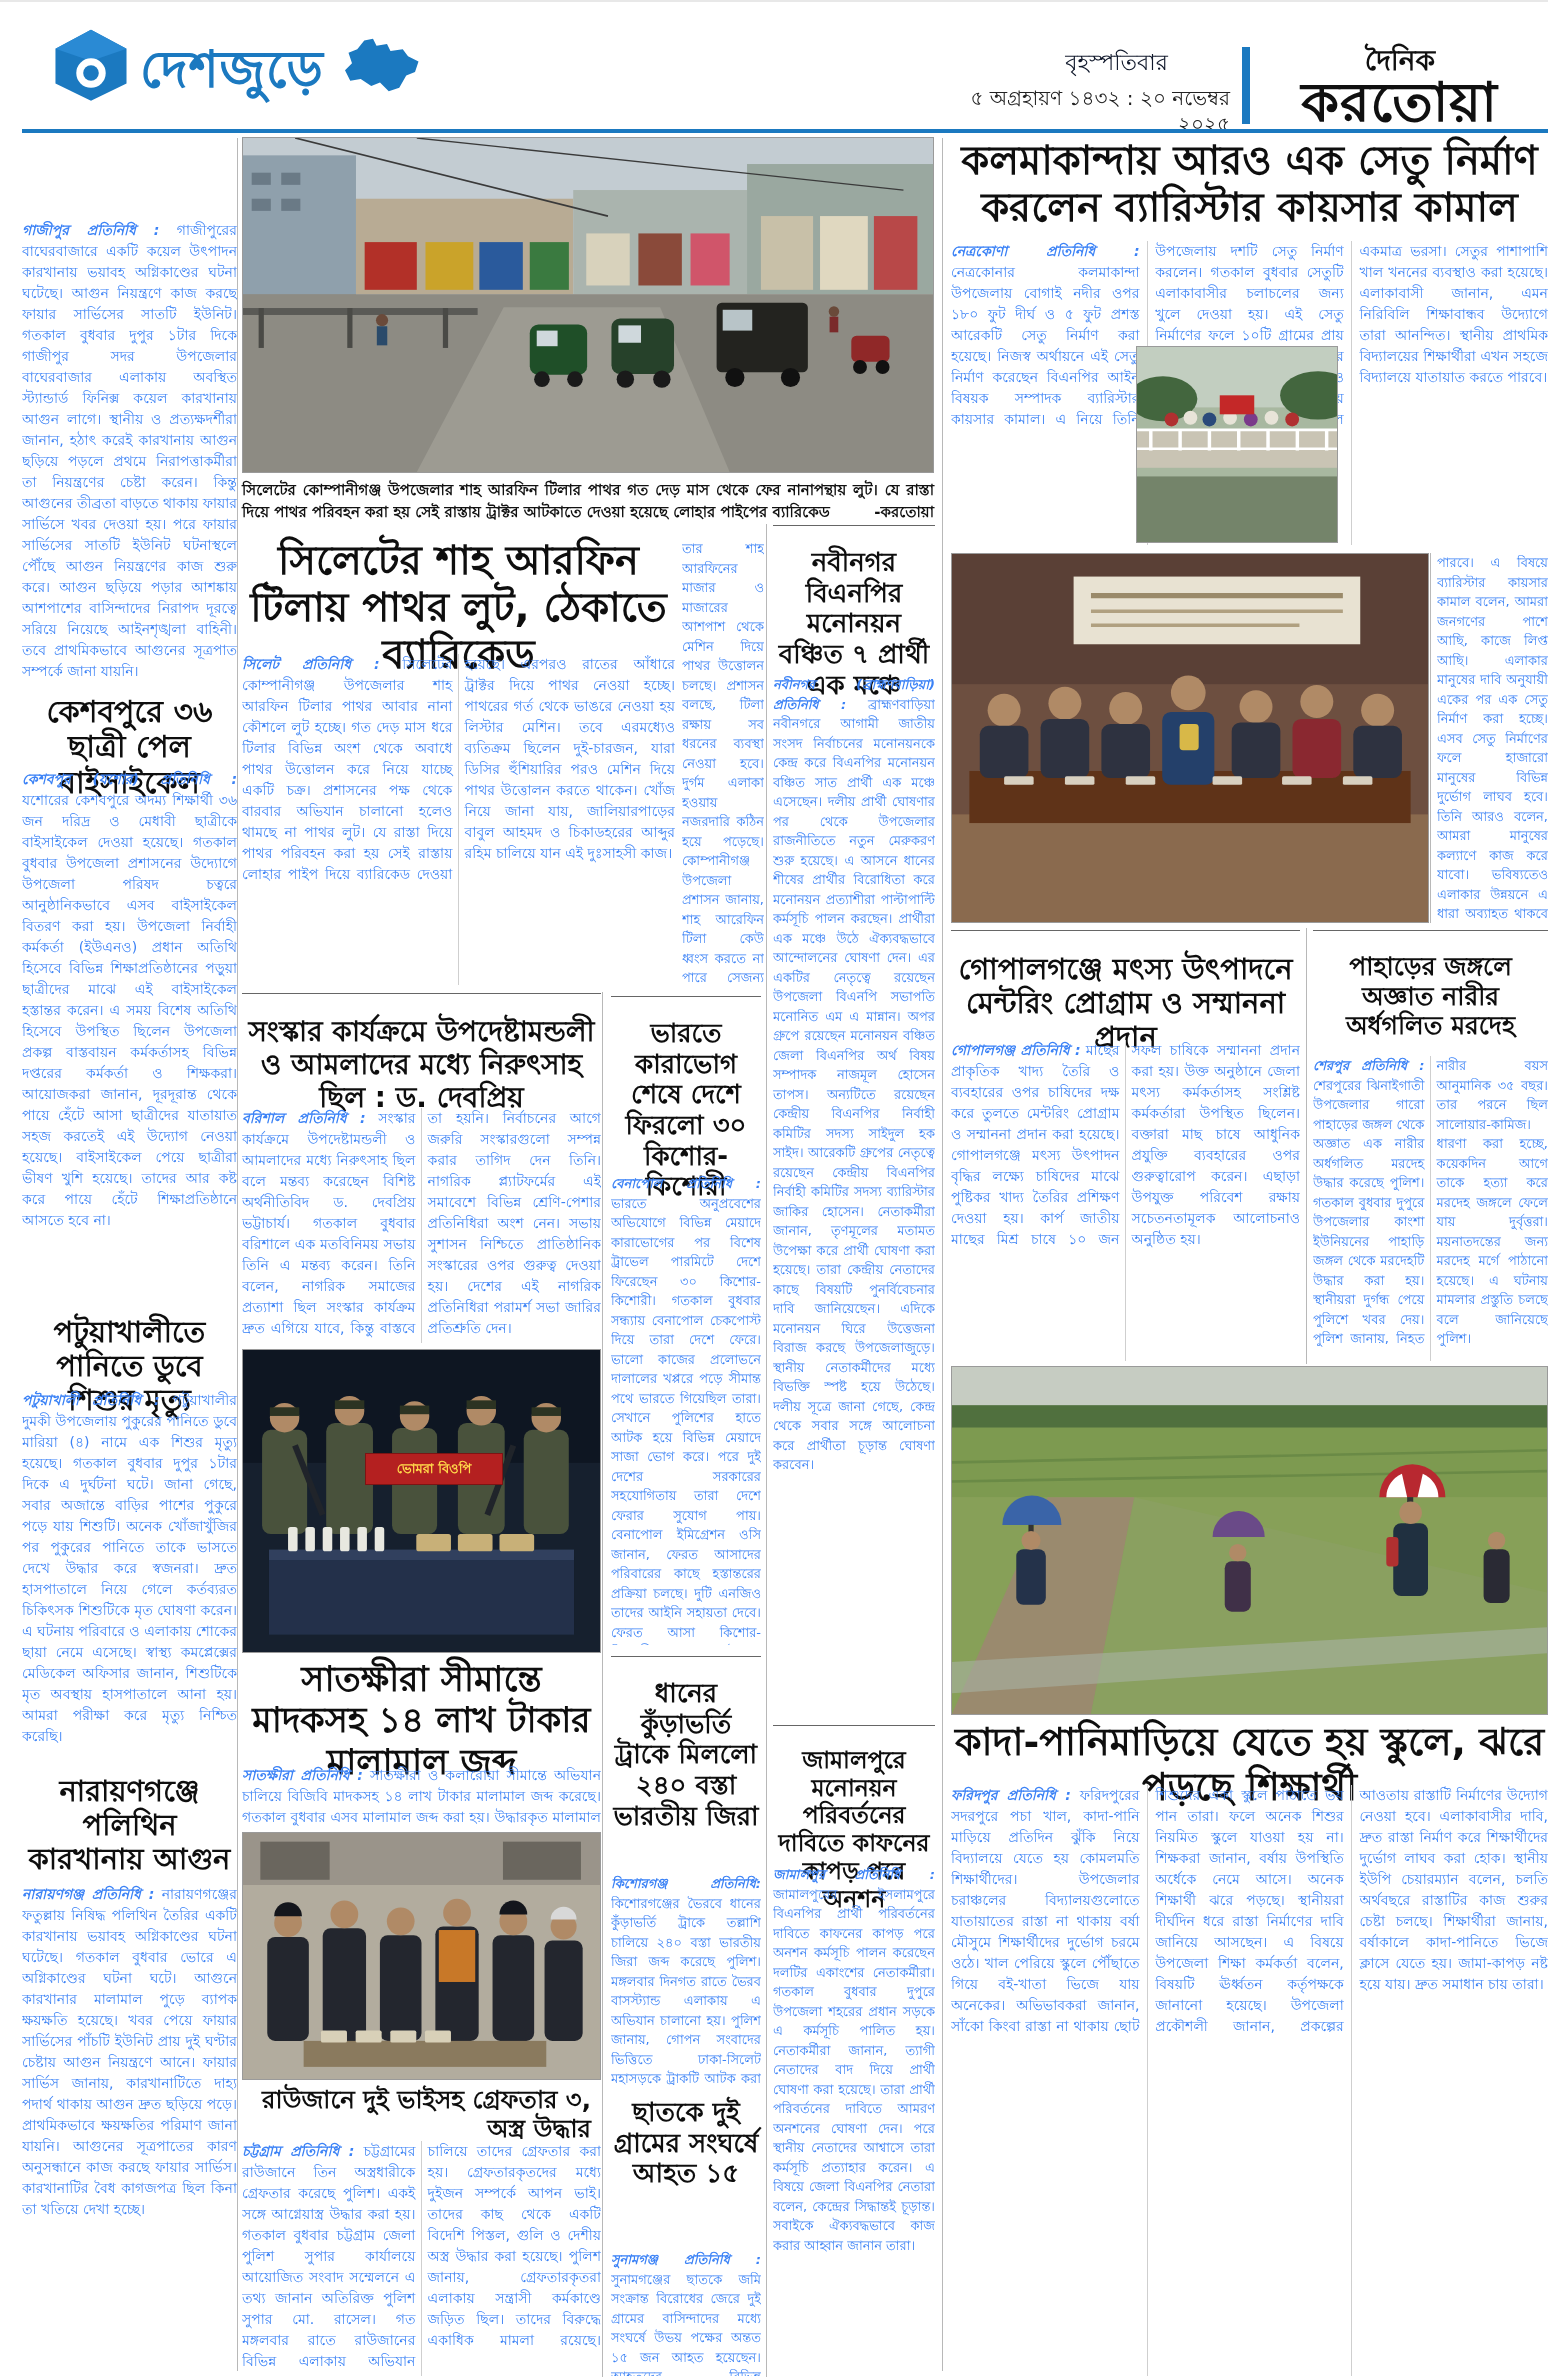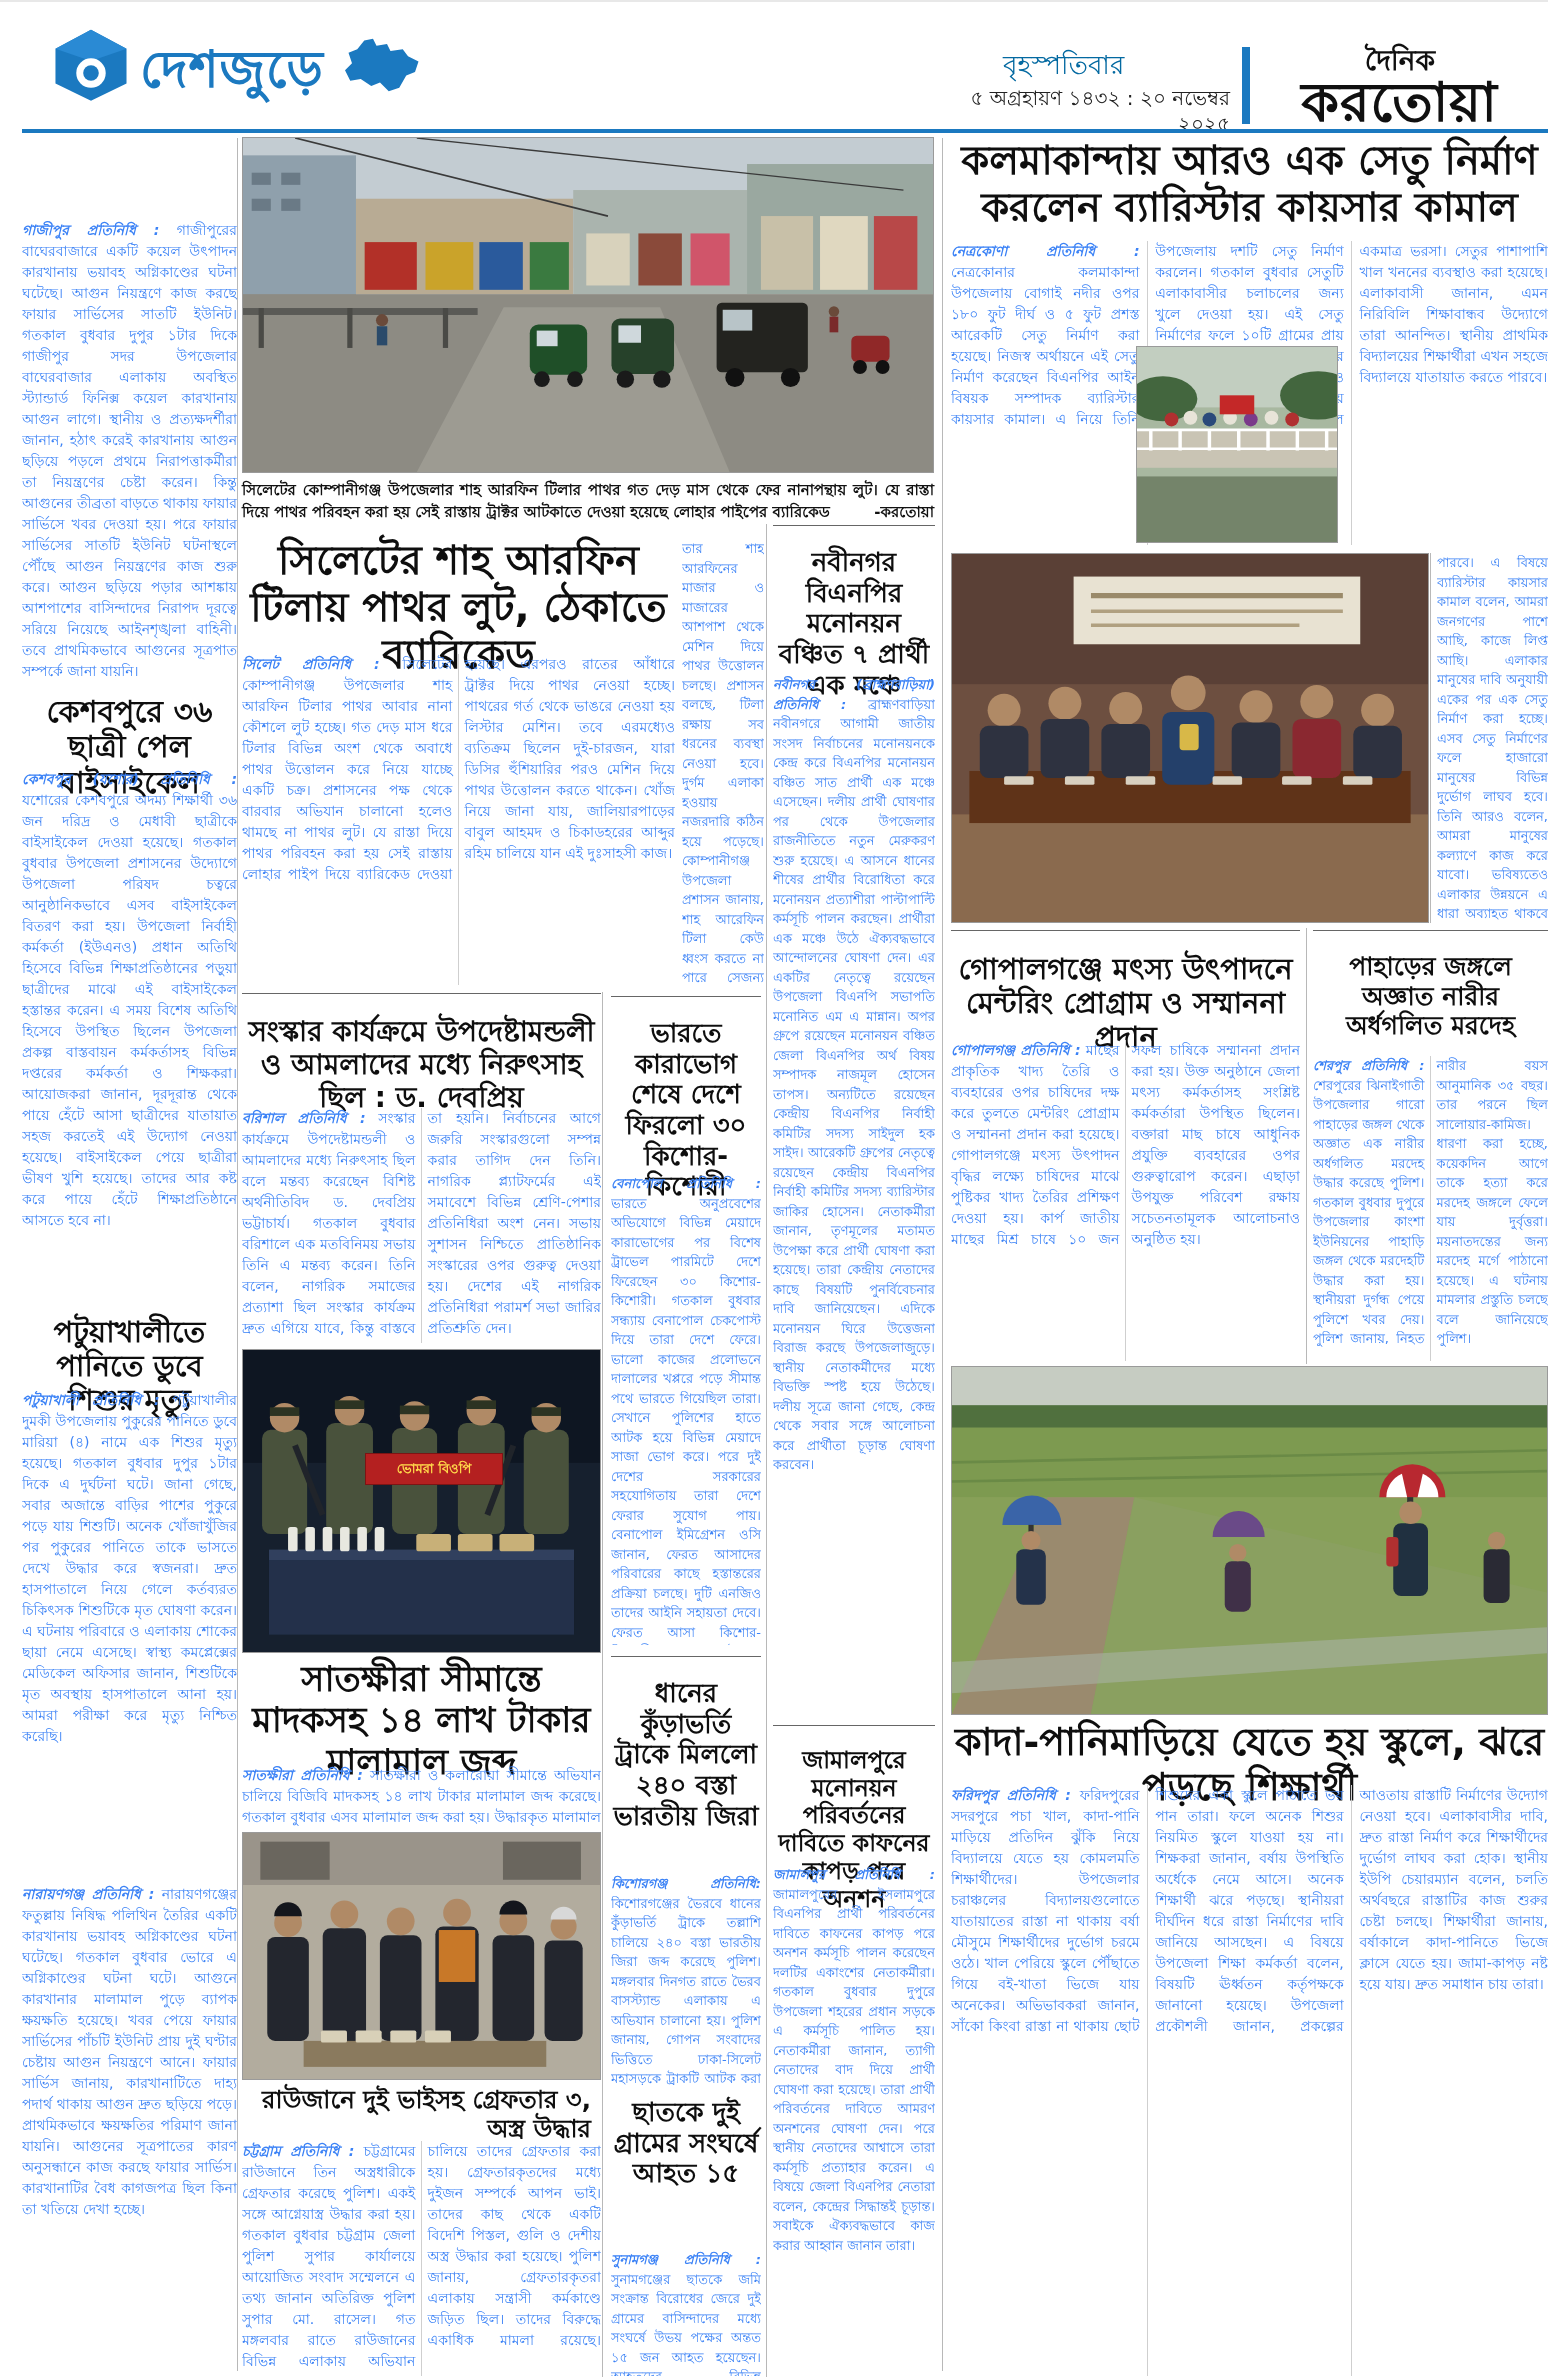--- a/index.html
+++ b/index.html
@@ -13,21 +13,21 @@
   .cols2{column-count:2;column-gap:12.2px;column-rule:0.9px solid #cfcfcf}
   .cols3{column-count:3;column-gap:15.7px;column-rule:0.9px solid #cfcfcf}
   .vrule{width:0.9px;background:#b8b8b8}
   .toprule{background:#1b79c0}
   .photo{overflow:hidden;background:#d8d8d2;border:0.9px solid #9a9a9a;box-sizing:border-box}
   .photo svg{display:block;width:100%;height:100%}
   .caption{font-size:15px;font-weight:600;line-height:1.45;text-align:justify;color:#111}
   .credit{font-weight:700;white-space:nowrap}
   .sep-top{border-top:0.9px solid #666;padding-top:21px}
   .logo-text{font-weight:800;color:#1b79c0;font-size:51px;line-height:1;letter-spacing:0.9px}
-  .day-text{font-size:26px;color:#0369a1;text-align:left;line-height:1.2}
+  .day-text{font-size:22px;color:#0f172a;text-align:center;line-height:1.2}
   .date-text{font-size:20px;color:#222;text-align:right;line-height:1.3}
   .paper-small{font-size:28px;font-weight:800;text-align:center;line-height:1;color:#101010}
   .paper-large{font-size:54px;font-weight:900;text-align:center;line-height:1.05;color:#101010;letter-spacing:0.9px}
   .banner-overlay{position:absolute;background:#b42020;color:#ffd84a;font-weight:700;font-size:13px;
                   display:flex;align-items:center;justify-content:center;border:0.9px solid #7d1414}
 </style>
 </head>
 <body>
 
 <div class="page">
@@ -70,20 +70,21 @@
     <span class="byline">কেশবপুর (যশোর) প্রতিনিধি :</span>
     <span>যশোরের কেশবপুরে অদম্য শিক্ষার্থী ৩৬ জন দরিদ্র ও মেধাবী ছাত্রীকে বাইসাইকেল দেওয়া হয়েছে। গতকাল বুধবার উপজেলা প্রশাসনের উদ্যোগে উপজেলা পরিষদ চত্বরে আনুষ্ঠানিকভাবে এসব বাইসাইকেল বিতরণ করা হয়। উপজেলা নির্বাহী কর্মকর্তা (ইউএনও) প্রধান অতিথি হিসেবে বিভিন্ন শিক্ষাপ্রতিষ্ঠানের পড়ুয়া ছাত্রীদের মাঝে এই বাইসাইকেল হস্তান্তর করেন। এ সময় বিশেষ অতিথি হিসেবে উপস্থিত ছিলেন উপজেলা প্রকল্প বাস্তবায়ন কর্মকর্তাসহ বিভিন্ন দপ্তরের কর্মকর্তা ও শিক্ষকরা। আয়োজকরা জানান, দূরদূরান্ত থেকে পায়ে হেঁটে আসা ছাত্রীদের যাতায়াত সহজ করতেই এই উদ্যোগ নেওয়া হয়েছে। বাইসাইকেল পেয়ে ছাত্রীরা ভীষণ খুশি হয়েছে। তাদের আর কষ্ট করে পায়ে হেঁটে শিক্ষাপ্রতিষ্ঠানে আসতে হবে না।</span>
   </div>
 
   <div class="abs headline" style="left:22px;top:1313px;width:215px;font-size:29px">পটুয়াখালীতে পানিতে ডুবে শিশুর মৃত্যু</div>
   <div class="abs body-text" style="left:22px;top:1388px;width:215px;height:377px">
     <span class="byline">পটুয়াখালী প্রতিনিধি :</span>
     <span>পটুয়াখালীর দুমকী উপজেলায় পুকুরের পানিতে ডুবে মারিয়া (৪) নামে এক শিশুর মৃত্যু হয়েছে। গতকাল বুধবার দুপুর ১টার দিকে এ দুর্ঘটনা ঘটে। জানা গেছে, সবার অজান্তে বাড়ির পাশের পুকুরে পড়ে যায় শিশুটি। অনেক খোঁজাখুঁজির পর পুকুরের পানিতে তাকে ভাসতে দেখে উদ্ধার করে স্বজনরা। দ্রুত হাসপাতালে নিয়ে গেলে কর্তব্যরত চিকিৎসক শিশুটিকে মৃত ঘোষণা করেন। এ ঘটনায় পরিবারে ও এলাকায় শোকের ছায়া নেমে এসেছে। স্বাস্থ্য কমপ্লেক্সের মেডিকেল অফিসার জানান, শিশুটিকে মৃত অবস্থায় হাসপাতালে আনা হয়। আমরা পরীক্ষা করে মৃত্যু নিশ্চিত করেছি।</span>
   </div>
 
+  <div class="abs headline" style="left:22px;top:1772px;width:215px;font-size:29px">নারায়ণগঞ্জে পলিথিন কারখানায় আগুন</div>
   <div class="abs body-text" style="left:22px;top:1882px;width:215px;height:488px">
     <span class="byline">নারায়ণগঞ্জ প্রতিনিধি :</span>
     <span>নারায়ণগঞ্জের ফতুল্লায় নিষিদ্ধ পলিথিন তৈরির একটি কারখানায় ভয়াবহ অগ্নিকাণ্ডের ঘটনা ঘটেছে। গতকাল বুধবার ভোরে এ অগ্নিকাণ্ডের ঘটনা ঘটে। আগুনে কারখানার মালামাল পুড়ে ব্যাপক ক্ষয়ক্ষতি হয়েছে। খবর পেয়ে ফায়ার সার্ভিসের পাঁচটি ইউনিট প্রায় দুই ঘণ্টার চেষ্টায় আগুন নিয়ন্ত্রণে আনে। ফায়ার সার্ভিস জানায়, কারখানাটিতে দাহ্য পদার্থ থাকায় আগুন দ্রুত ছড়িয়ে পড়ে। প্রাথমিকভাবে ক্ষয়ক্ষতির পরিমাণ জানা যায়নি। আগুনের সূত্রপাতের কারণ অনুসন্ধানে কাজ করছে ফায়ার সার্ভিস। কারখানাটির বৈধ কাগজপত্র ছিল কিনা তা খতিয়ে দেখা হচ্ছে।</span>
   </div>
 
   <div class="abs photo" style="left:242px;top:135px;width:692px;height:336px">
     <svg viewBox="0 0 794 385" preserveAspectRatio="none">
       <rect x="0" y="0" width="794" height="150" fill="#c3ccd2"></rect>
       <rect x="0" y="20" width="130" height="180" fill="#8fa0ac"></rect>
       <rect x="10" y="40" width="22" height="14" fill="#6a7a86"></rect>

